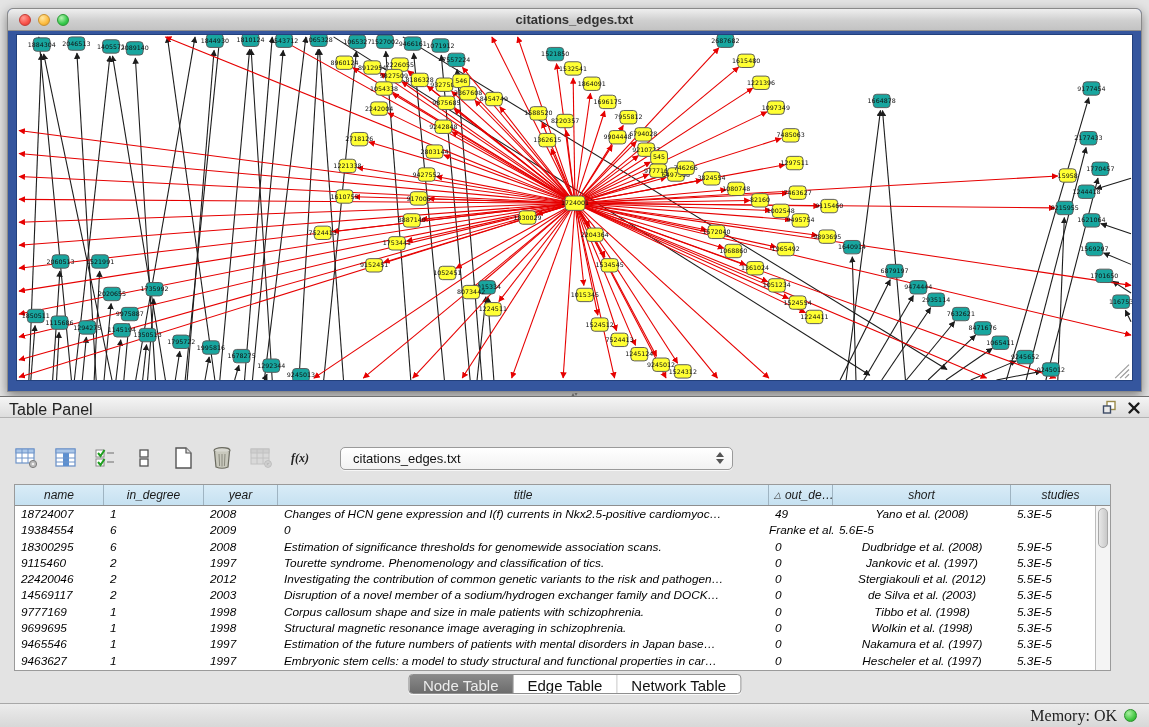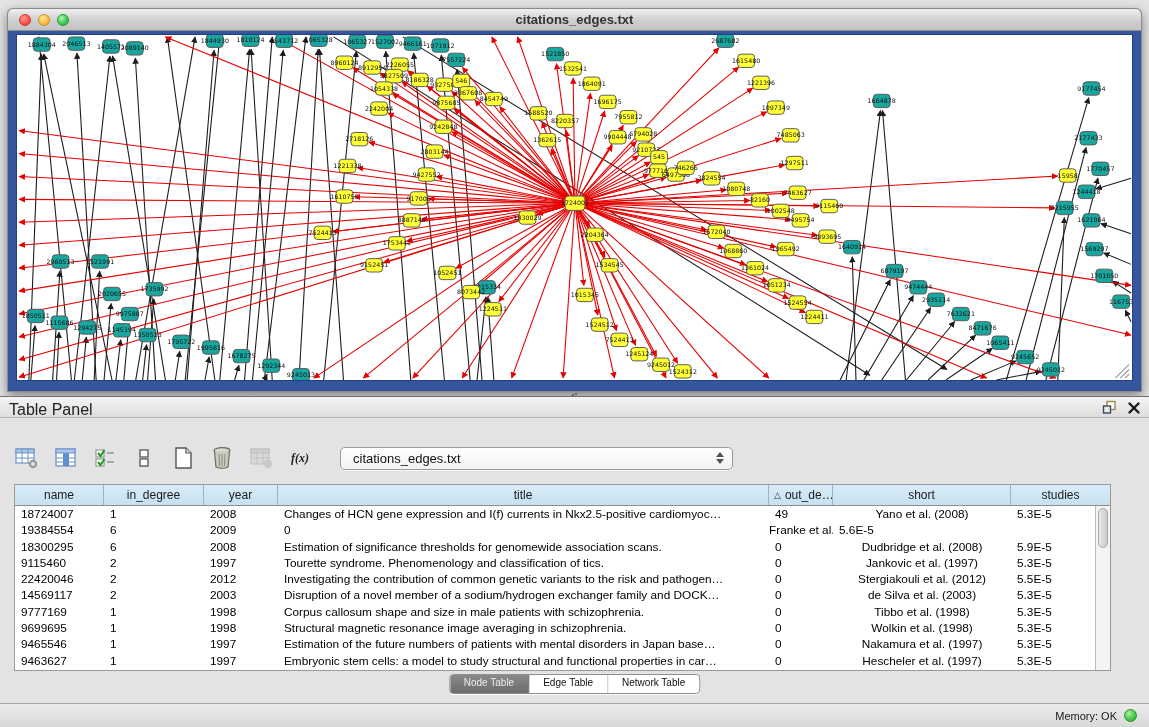--- a/index.html
+++ b/index.html
@@ -51,46 +51,46 @@
   .spin i { width:0; height:0; border-left:4px solid transparent; border-right:4px solid transparent; }
   .spin .up { border-bottom:5px solid #555; }
   .spin .dn { border-top:5px solid #555; }
 
   .data-table { position:absolute; left:14px; top:65px; width:1097px; height:187px;
     background:#fff; border:1px solid #9a9a9a; }
   .thead { display:grid; grid-template-columns:89px 100px 74px 491px 64px 178px 1fr;
     height:21px; background:linear-gradient(#d9ecf7,#c6e1f1);
     border-bottom:1px solid #8e8e8e; font-size:12px; color:#1a1a1a; }
   .th { display:flex; align-items:center; justify-content:center;
-    border-right:1px solid #9fb4c2; overflow:hidden; white-space:nowrap; }
+    border-right:1px solid #9fb4c2; overflow:hidden; white-space:nowrap;font-style:italic; }
   .th.left { justify-content:flex-start; padding-left:5px; }
   .th .sort { font-size:9px; margin-right:4px; color:#333; }
-  .tbody { position:absolute; left:0; top:21px; right:15px; bottom:0; overflow:hidden; }
+  .tbody { position:absolute; left:0; top:21px; right:15px; bottom:0; overflow:hidden;font-style:italic; }
   .tr { display:grid; grid-template-columns:89px 100px 74px 491px 64px 178px 1fr;
     height:16.3px; font-size:11.8px; color:#000; }
   .td { line-height:16.3px; padding-left:6px; overflow:hidden; white-space:nowrap; }
   .td.center { text-align:center; padding-left:0; }
   .vscroll { position:absolute; right:0; top:21px; bottom:0; width:15px;
     background:#f4f4f4; border-left:1px solid #bcbcbc; }
   .thumb { position:absolute; left:2px; top:2px; width:10px; height:40px;
     background:linear-gradient(90deg,#e8e8e8,#c9c9c9); border:1px solid #a8a8a8;
     border-radius:6px; }
 
   .seg-tabs { position:absolute; left:50%; transform:translateX(-50%); top:255px;
     display:inline-flex; border:1px solid #8f8f8f; border-radius:4px; overflow:hidden;
     background:#fff; height:20px; box-shadow:0 1px 0 rgba(255,255,255,.8); }
-  .seg { padding:2px 14px 0 14px; font-size:10px; color:#111; border-right:1px solid #c9c9c9; }
+  .seg { padding:2px 14px 0 14px; font-size:15px; color:#111; border-right:1px solid #c9c9c9; }
   .seg:last-child { border-right:none; }
   .seg.selected { background:linear-gradient(#8a8a8a,#6c6c6c); color:#ececec;
     border-right:1px solid #5f5f5f; }
 
   .status-bar { position:absolute; left:0; top:703px; width:1149px; height:24px;
     background:linear-gradient(#ececec,#d8d8d8); border-top:1px solid #a8a8a8;
     display:flex; align-items:center; justify-content:flex-end; gap:7px; padding-right:12px; }
-  .mem-text { font-size:11px; color:#222; }
+  .mem-text { font-size:16px; color:#222;font-family:Liberation Serif, serif; }
   .mem-dot { width:13px; height:13px; border-radius:50%;
     background:radial-gradient(circle at 35% 30%, #a9f0a0,#3ec43e 65%,#2aa52a);
     border:1px solid #2a8f2a; }
 
   .split-handle { position:absolute; left:50%; top:392px; transform:translateX(-50%);
     width:10px; height:4px; color:#666; font-size:6px; line-height:4px; text-align:center; }
 </style>
 </head>
 <body>
 

